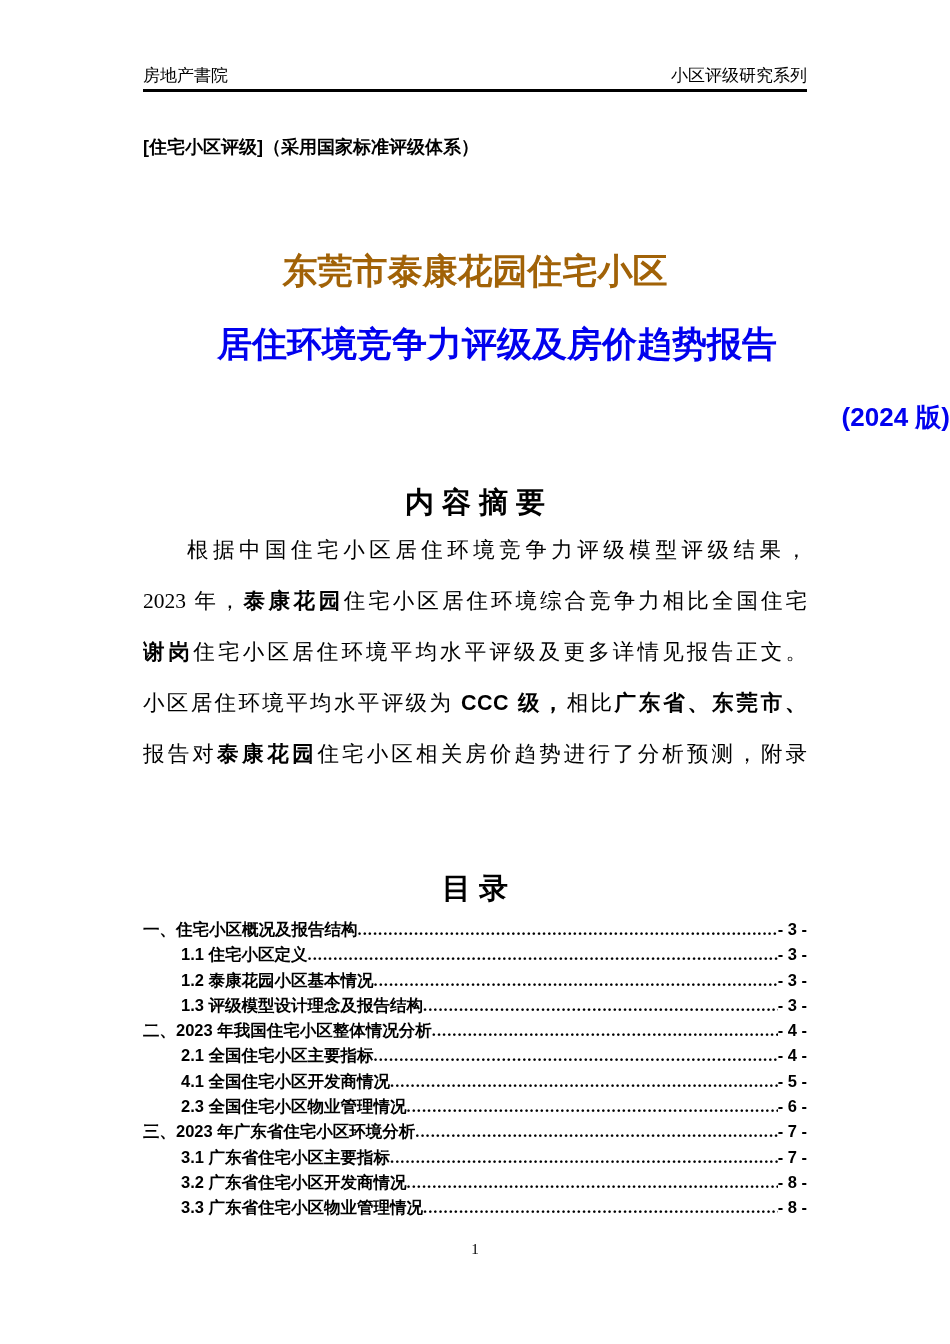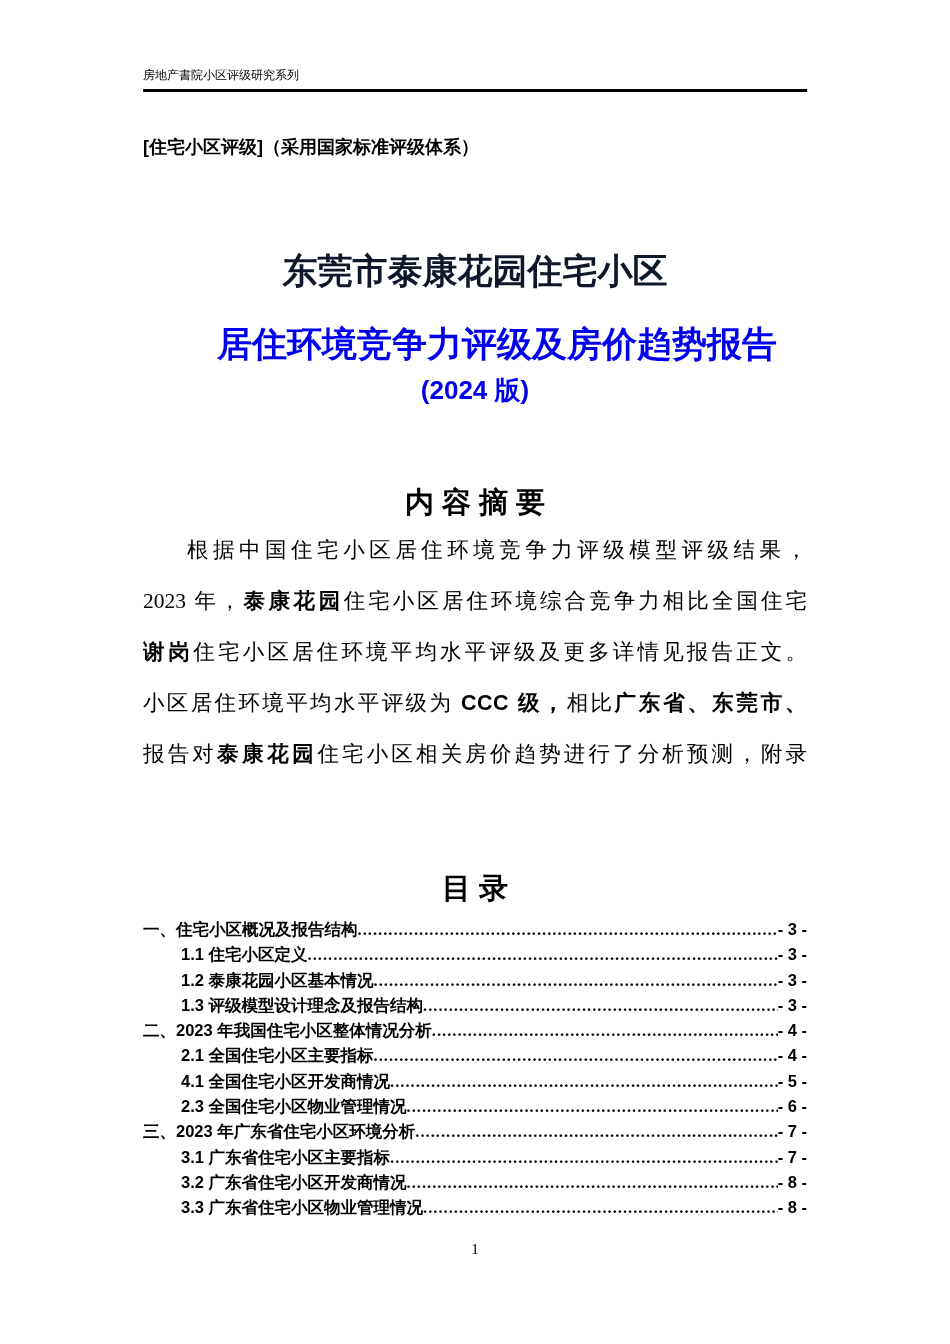--- a/index.html
+++ b/index.html
@@ -11,44 +11,44 @@
     position: relative;
     overflow: hidden;
   }
   .page {
     position: absolute; inset: 0;
     background: #ffffff;
   }
   
   .header {
     position: absolute; left: 143px; right: 143px; top: 66px;
-    display: flex; align-items: flex-end;
-    font-family: Liberation Mono, monospace;
-    font-size: 12px; line-height: 20px;
+    display: flex; justify-content: space-between; align-items: flex-end;
+    font-family: Liberation Sans, sans-serif;
+    font-size: 17px; line-height: 20px;
   }
   .header-rule {
     position: absolute; left: 143px; right: 143px; top: 89px;
     height: 3px; background: #000000;
   }
   
   .classification {
     position: absolute; left: 143px; top: 135px;
     font-family: "Liberation Sans", sans-serif;
     font-weight: bold; font-size: 18px;
   }
   
   .title-line1, .title-line2, .title-edition {
     position: absolute; left: 0; right: 0;
     text-align: center;
     font-family: "Liberation Sans", sans-serif;
     font-weight: bold;
   }
   .title-line1 { top: 248px; font-size: 35px; }
   .title-line2 { top: 321px; font-size: 35px; padding-left: 44px; }
-  .title-edition { top: 373px; font-size: 26px; }
+  .title-edition { top: 400px; font-size: 26px; text-align: right; }
   
   .summary-heading {
     position: absolute; left: 0; right: 0; top: 483px;
     text-align: center;
     font-family: "Liberation Sans", sans-serif;
     font-weight: bold; font-size: 29px;
   }
   .summary-para {
     position: absolute; left: 143px; width: 664px; top: 525px;
     font-size: 21.5px; line-height: 51px;
@@ -100,21 +100,21 @@
 <div class="page">
 
   <header class="header">
     <span>房地产書院</span>
     <span>小区评级研究系列</span>
   </header>
   <div class="header-rule"></div>
 
   <div class="classification">[住宅小区评级]（采用国家标准评级体系）</div>
 
-  <div class="title-line1" style="color: #0f172a; font-family: Liberation Mono, monospace;">东莞市泰康花园住宅小区</div>
+  <div class="title-line1" style="color: #a16207; font-family: Liberation Mono, monospace;">东莞市泰康花园住宅小区</div>
   <div class="title-line2" style="color: rgb(1, 1, 238);">居住环境竞争力评级及房价趋势报告</div>
   <div class="title-edition" style="color: rgb(1, 1, 238);">(2024 版)</div>
 
   <h2 class="summary-heading">内 容 摘 要</h2>
   <div class="summary-para" id="summary-para">
       <div class="sum-line first"><span>根据中国住宅小区居住环境竞争力评级模型评级结果，</span></div>
       <div class="sum-line"><span>2023 年，</span><b>泰康花园</b><span>住宅小区居住环境综合竞争力相比全国住宅</span></div>
       <div class="sum-line"><b>谢岗</b><span>住宅小区居住环境平均水平评级及更多详情见报告正文。</span></div>
       <div class="sum-line"><span>小区居住环境平均水平评级为 </span><b>CCC 级，</b><span>相比</span><b>广东省、东莞市、</b></div>
       <div class="sum-line"><span>报告对</span><b>泰康花园</b><span>住宅小区相关房价趋势进行了分析预测，附录</span></div>

